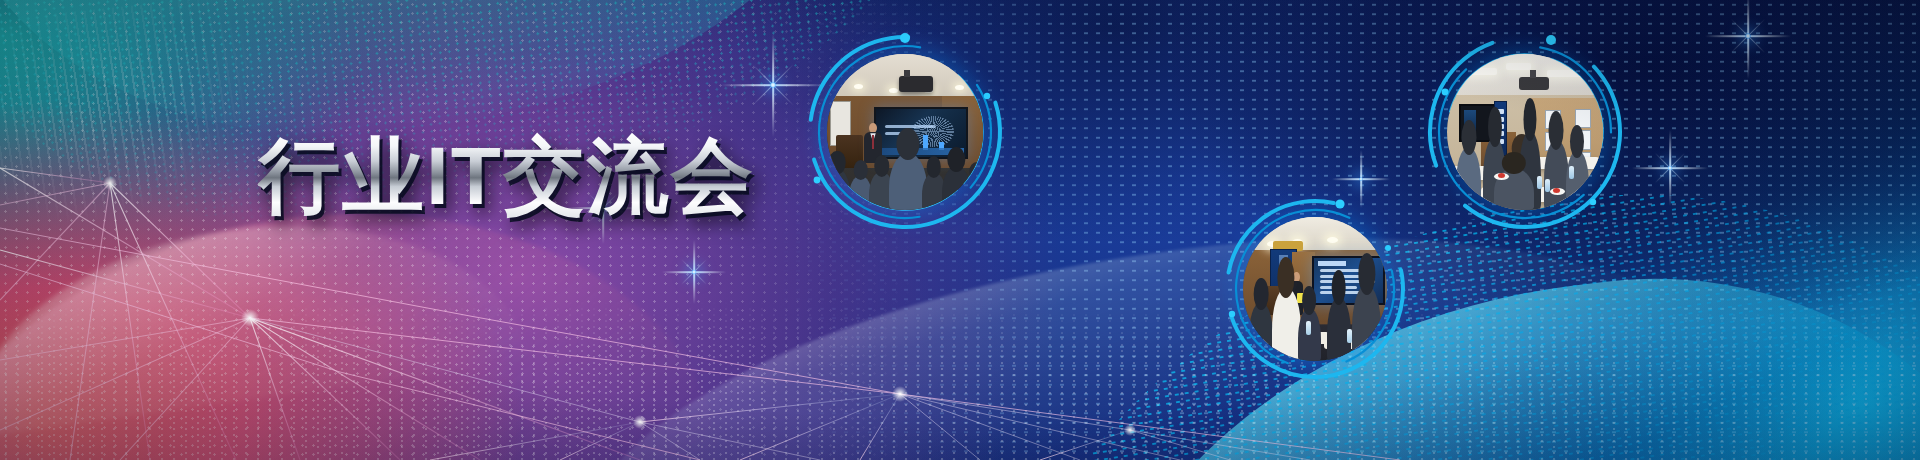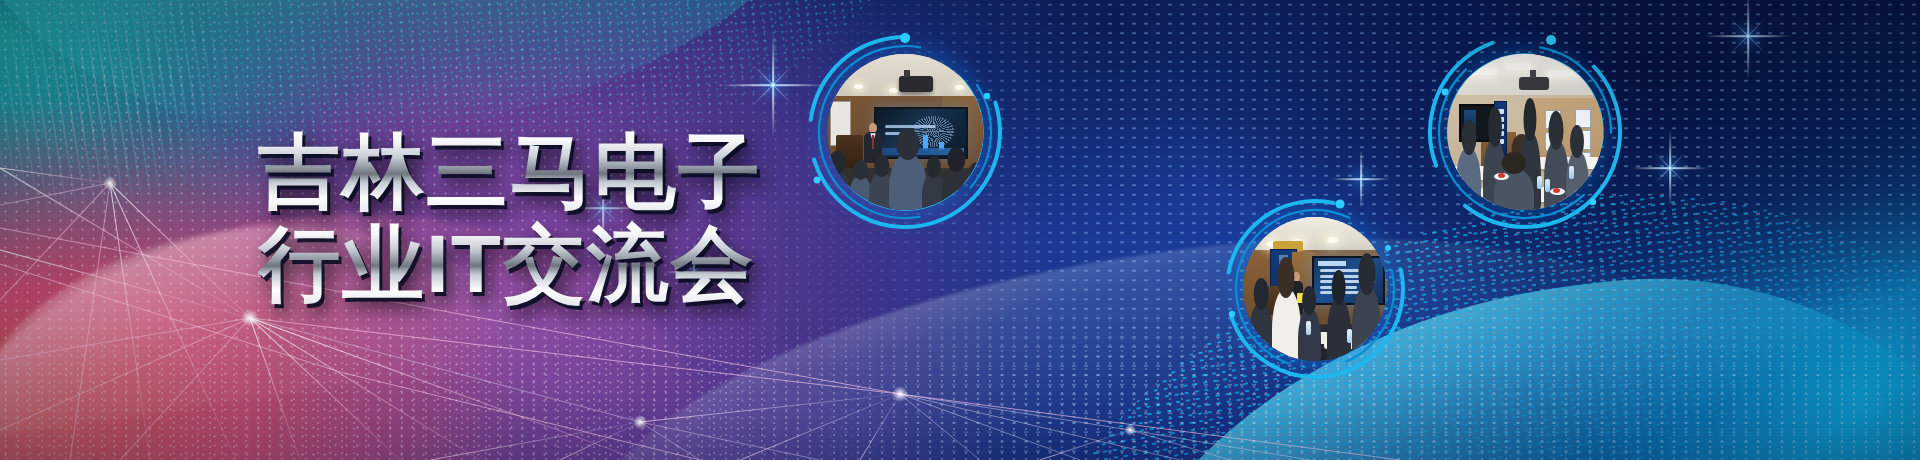--- a/index.html
+++ b/index.html
@@ -366,21 +366,20 @@
       <span class="ray rd2" style="width:42px;"></span>
     <span class="core" style="width:5px;height:5px;"></span>
   </div>
   <div class="sparkle" style="left:1330px;top:148px;width:62px;height:62px;">
     <span class="ray rh" style="width:58px;"></span>
       <span class="ray rv" style="height:58px;"></span>
     <span class="core" style="width:4px;height:4px;"></span>
   </div>
 
   <div id="headline">
-    <div class="tline" id="title-line-1">吉林三马电子</div>
     <div class="tline" id="title-line-2">行业IT交流会</div>
   </div>
 
   <div class="medallion" style="left:805px;top:32px;width:200px;height:200px;">
     <svg class="ring-svg" width="200" height="200" viewBox="0 0 200 200">
       <circle cx="100" cy="100" r="95" fill="none" stroke="#1fb9ef" stroke-width="4" stroke-dasharray="300 40 140 120" stroke-linecap="round" transform="rotate(-18 100 100)"></circle>
       <circle cx="100" cy="100" r="86" fill="none" stroke="#0a8fd0" stroke-width="2.2" stroke-dasharray="210 70 110 60" stroke-linecap="round" transform="rotate(140 100 100)"></circle>
       <circle cx="100" cy="100" r="78" fill="none" stroke="#3bd7ff" stroke-width="1.4" stroke-dasharray="120 240" stroke-linecap="round" transform="rotate(48 100 100)" opacity="0.9"></circle>
       <circle cx="100" cy="100" r="72" fill="none" stroke="#18a6e0" stroke-width="1" opacity="0.55"></circle>
       <circle cx="100" cy="6" r="5" fill="#2fd2ff"></circle>

